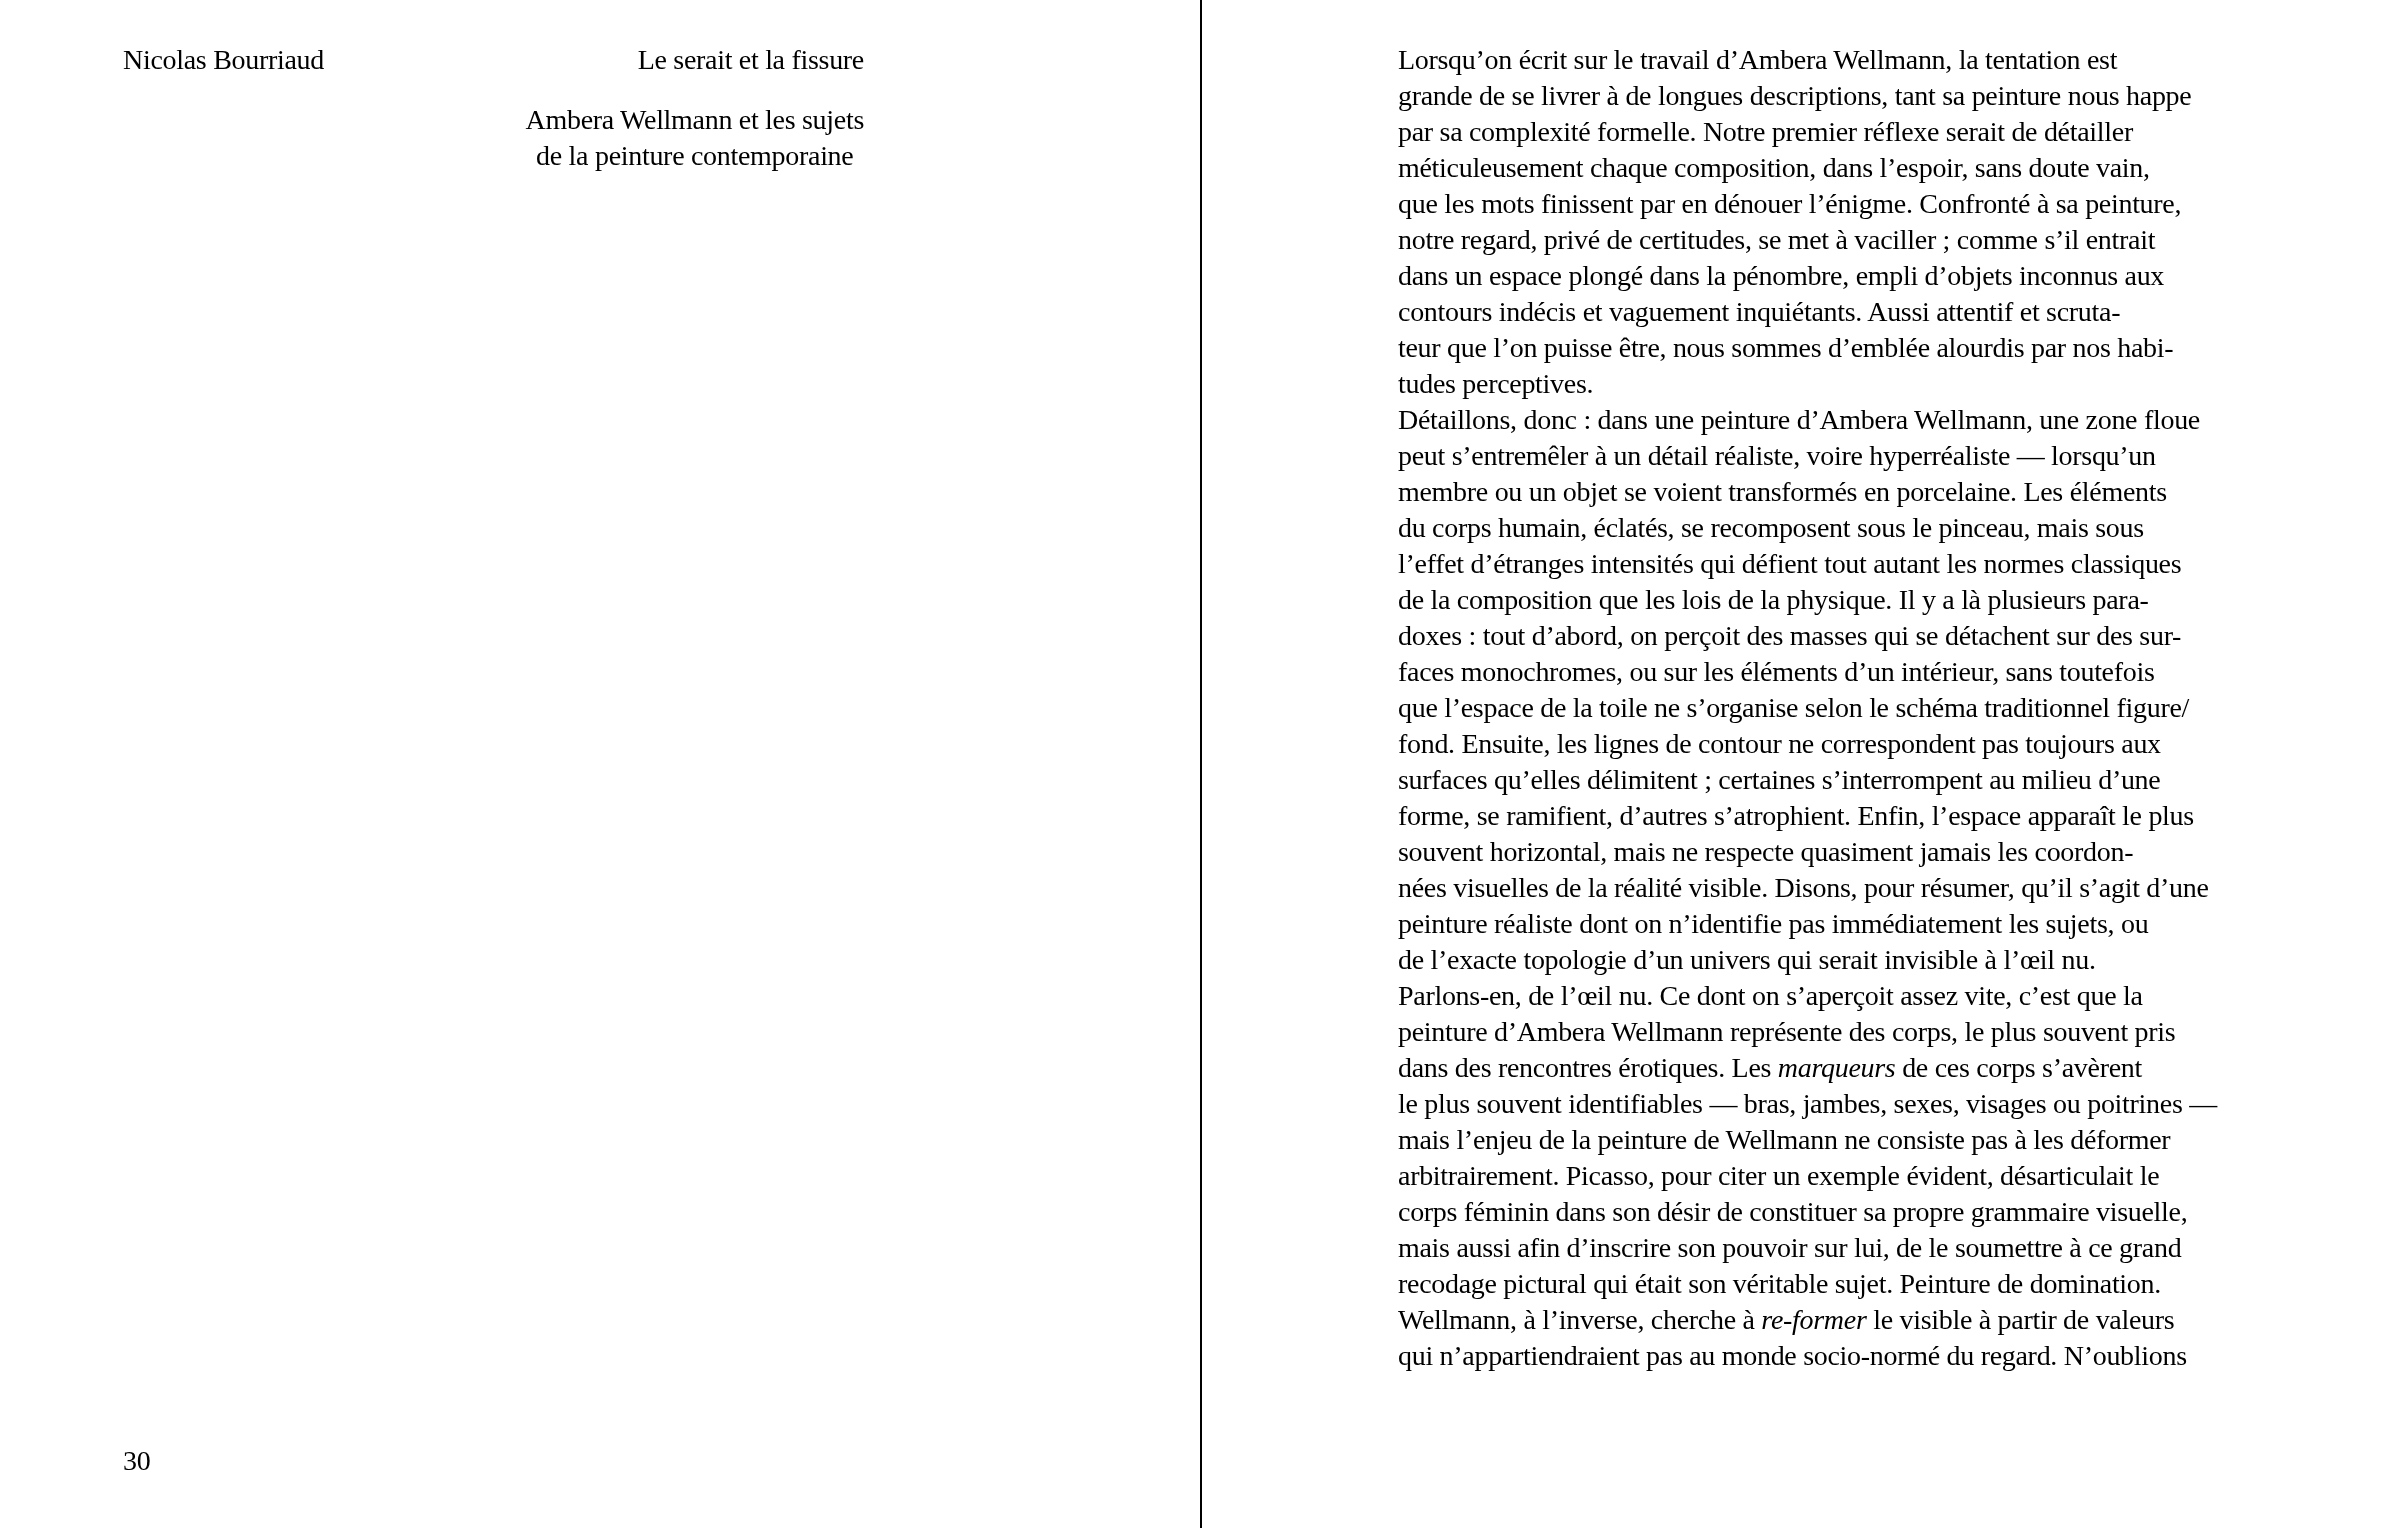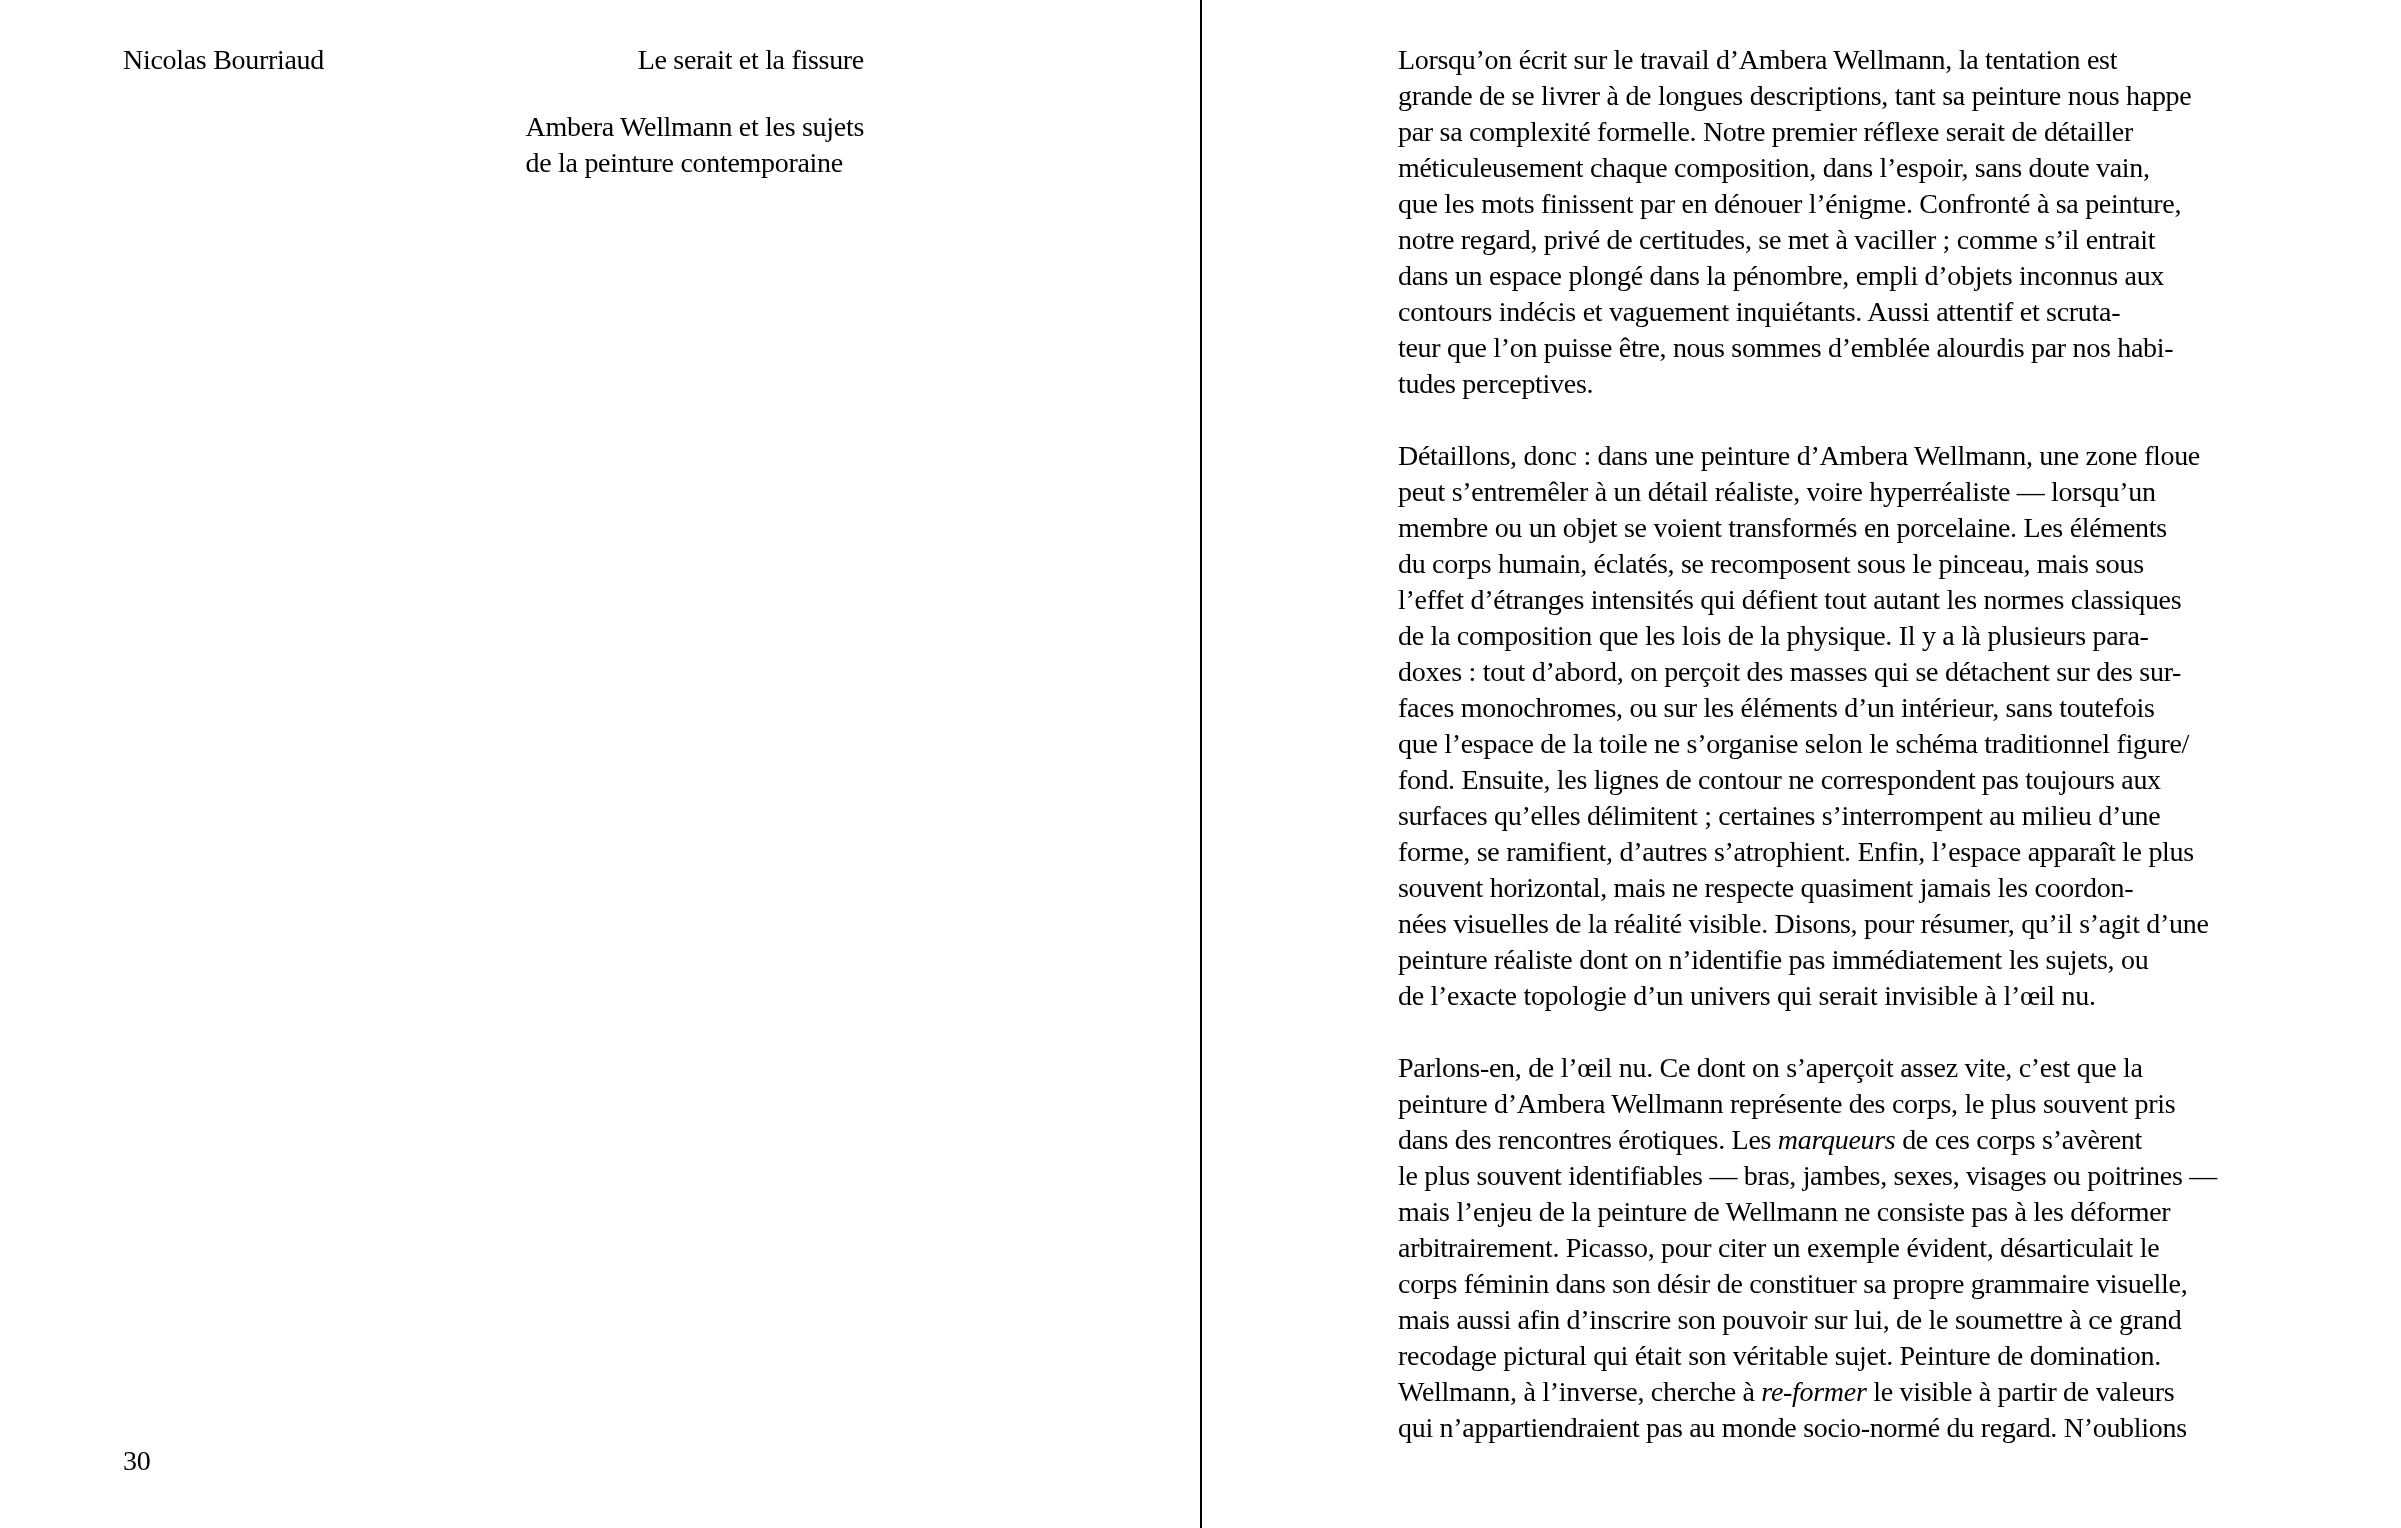--- a/index.html
+++ b/index.html
@@ -43,37 +43,37 @@
   .essay-title {
     position: absolute;
     right: 148px;
     top: 42px;
     text-align: right;
     white-space: nowrap;
   }
   .essay-subtitle {
     position: absolute;
     right: 148px;
-    top: 109px;
-    text-align: left;
+    top: 102px;
+    text-align: center;
     white-space: pre-line;
   }
   .page-number {
     position: absolute;
     left: 123px;
     top: 1443px;
   }
   .essay-text {
     position: absolute;
     left: 196px;
     top: 42px;
     white-space: nowrap;
   }
   .essay-par { margin: 0; }
-  .essay-par + .essay-par { margin-top: 36px; }
+  .essay-par + .essay-par { }
 </style>
 </head>
 <body>
 
 <div class="spread">
 
   <div class="page page-left">
     <div class="author">Nicolas Bourriaud</div>
     <div class="essay-title">Le serait et la fissure</div>
     <div class="essay-subtitle">Ambera Wellmann et les sujets

